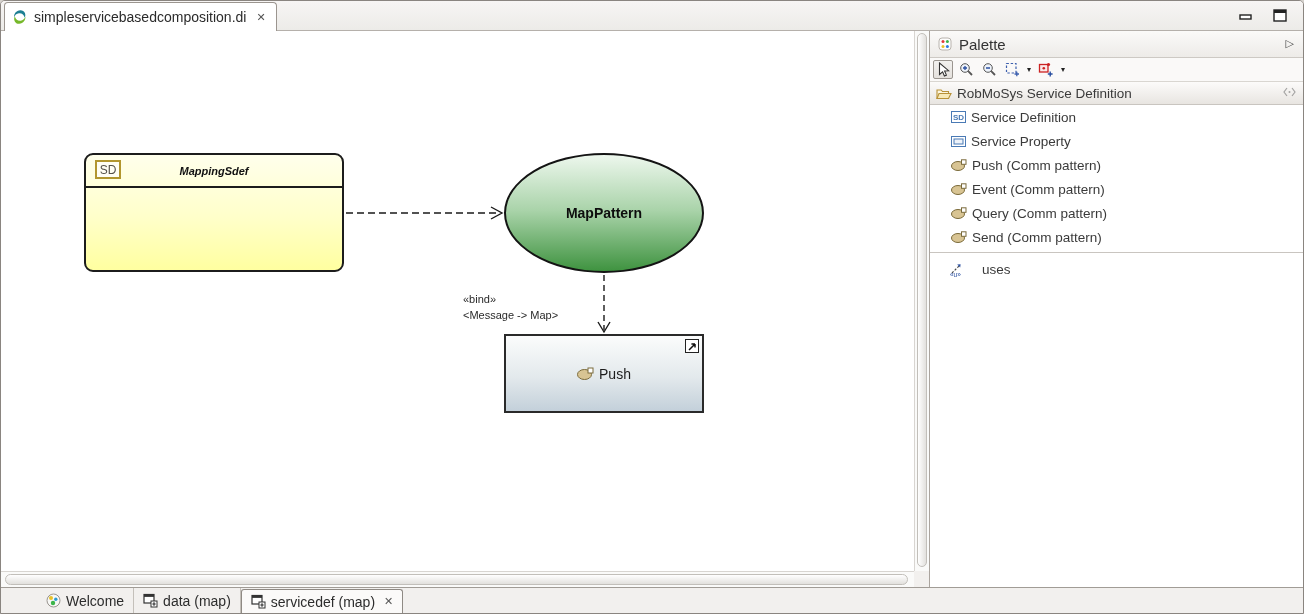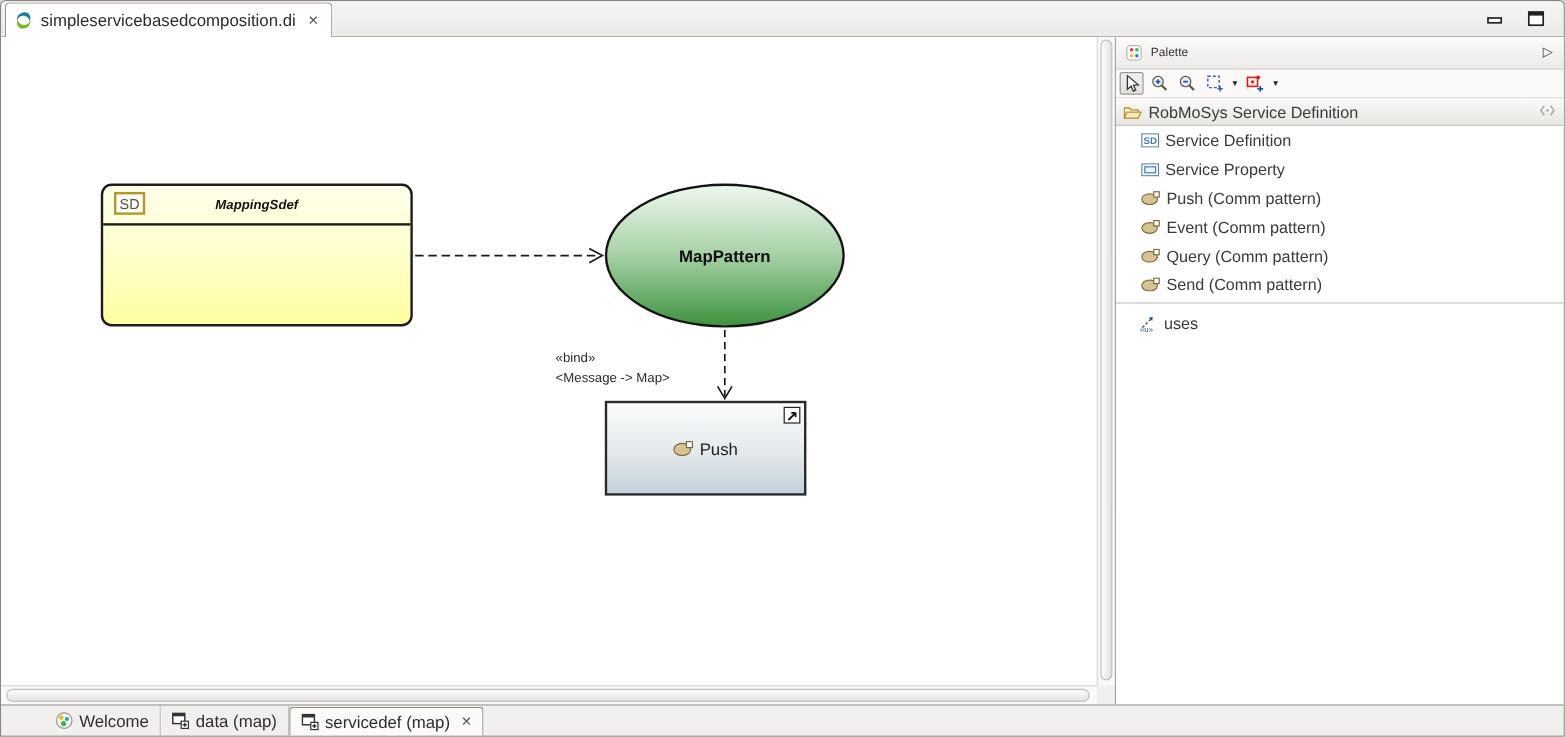--- a/index.html
+++ b/index.html
@@ -50,55 +50,55 @@
     font-size:12px; display:flex; align-items:center; justify-content:center;
   }
   #node-ellipse {
     position:absolute; left:503px; top:122px; width:200px; height:120px;
     border:2px solid #141414; border-radius:50%;
     background:linear-gradient(180deg,#edf7ed 0%, #a9d3a9 48%, #3f9340 100%);
     display:flex; align-items:center; justify-content:center;
   }
   #node-ellipse .title { font-weight:bold; font-size:14px; color:#0d0d0d; }
   #node-push {
-    position:absolute; left:503px; top:303px; width:168px; height:79px;
+    position:absolute; left:503px; top:303px; width:200px; height:79px;
     border:2px solid #2a2a2a;
     background:linear-gradient(180deg,#fbfcfc 0%, #e3e9ec 55%, #c3d0da 100%);
     display:flex; align-items:center; justify-content:center; gap:5px;
   }
   #node-push .lbl { font-size:14px; color:#1c1c1c; }
   .corner-deco {
     position:absolute; right:3px; top:3px; width:14px; height:14px;
     background:#fff; border:1px solid #222; display:flex; align-items:center; justify-content:center;
   }
   #edge-label { position:absolute; left:462px; top:260px; font-size:11px; color:#2a2a2a; line-height:16px; }
   
   #palette { position:absolute; left:928px; top:0; right:0; height:100%; background:#fff; border-left:1px solid #aaa49e; }
   #palette-header {
     height:27px; background:linear-gradient(#fbfaf9,#edebe8); border-bottom:1px solid #cdc9c4;
     display:flex; align-items:center; gap:7px; padding:0 8px; position:relative;
   }
-  #palette-header .ttl { font-size:10px; color:#333; }
+  #palette-header .ttl { font-size:15px; color:#333; }
   .flyout { position:absolute; right:9px; top:6px; color:#444; font-size:11px; }
   #palette-toolbar {
     height:24px; background:#faf9f8; border-bottom:1px solid #d9d6d1;
     display:flex; align-items:center; gap:3px; padding:0 3px;
   }
   .ptool { width:20px; height:19px; display:flex; align-items:center; justify-content:center; border:1px solid transparent; border-radius:2px; }
   .ptool.pressed { border:1px solid #9a958f; background:linear-gradient(#f2f1ef,#e4e1dd); }
   .caret { font-size:8px; color:#222; padding:0 2px; }
   #drawer-header {
     height:23px; background:linear-gradient(#fcfbfa,#e8e5e1); border-bottom:1px solid #c9c5c0;
     display:flex; align-items:center; gap:5px; padding:0 6px; position:relative;
   }
   #drawer-header .ttl { font-size:13.5px; color:#3a3a3a; }
   .pin { position:absolute; right:7px; top:5px; opacity:.75; }
   .pitem { height:24px; display:flex; align-items:center; gap:5px; padding-left:21px; font-size:13.5px; color:#3a3a3a; cursor:default; }
   .psep { border-top:1px solid #c9c5c0; margin:3px 0 3px 0; }
-  .pitem-uses { height:26px; display:flex; align-items:center; gap:5px; padding-left:19px; font-size:13.5px; color:#3a3a3a; }
+  .pitem-uses { height:26px; display:flex; align-items:center; gap:17px; padding-left:19px; font-size:13.5px; color:#3a3a3a; }
   
   #bottom-tabbar {
     position:absolute; left:0; bottom:0; width:100%; height:26px;
     background:#f2f0ee; border-top:1px solid #a19c96; display:flex; align-items:stretch;padding-left:36px;
   }
   .btab {
     display:flex; align-items:center; gap:5px; padding:0 9px; font-size:14px; color:#2d2d2d;
     border-right:1px solid #c4c0ba; position:relative; cursor:pointer;
   }
   .btab.active {

